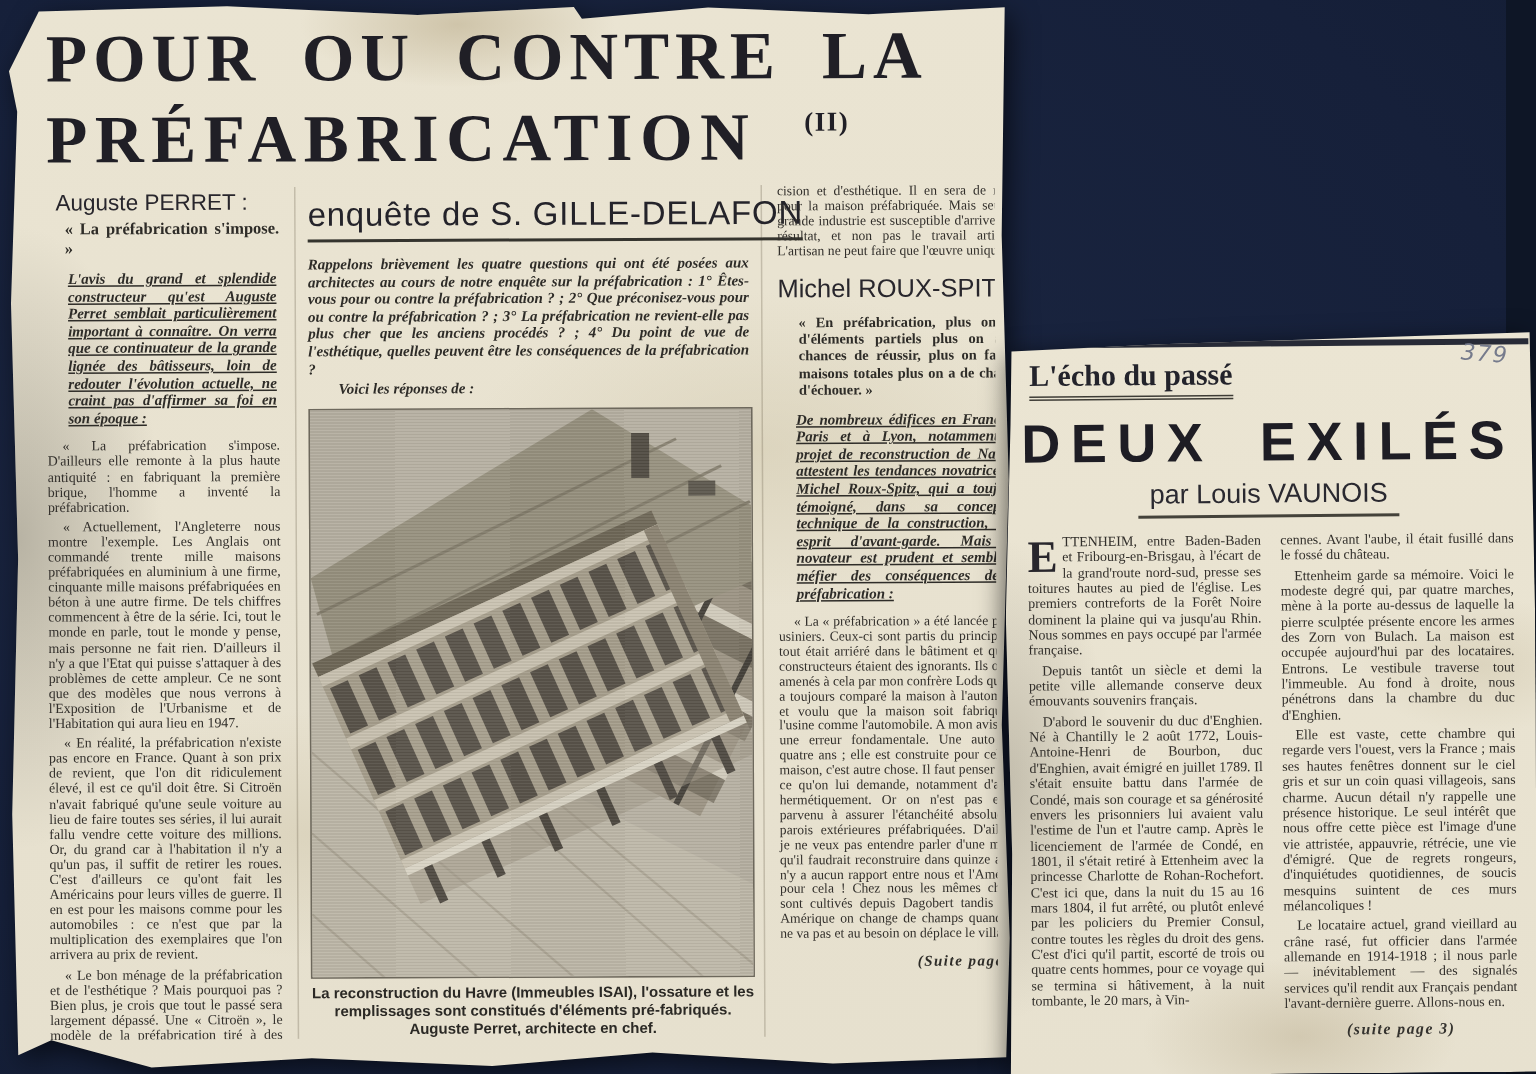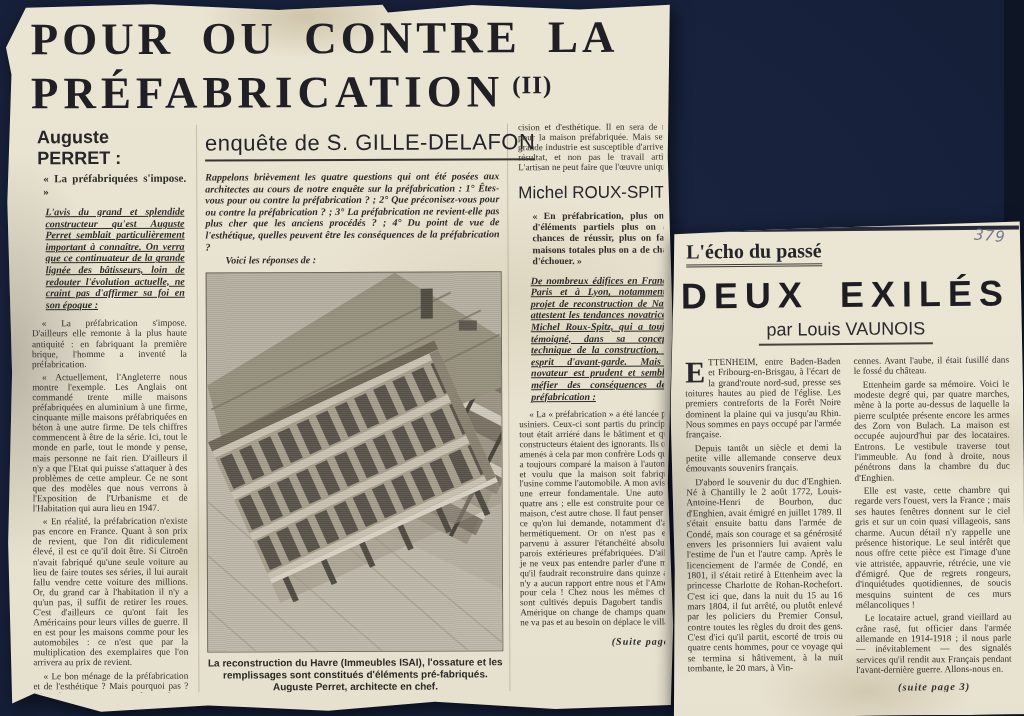--- a/index.html
+++ b/index.html
@@ -25,30 +25,30 @@
     clip-path: polygon(3.2% .6%, 22% .2%, 41% 1.1%, 56.6% .4%, 57.4% 1.5%, 70% .5%, 86% 1.2%, 99.6% .6%,
       99.2% 22%, 99.8% 45%, 99% 68%, 99.7% 88%, 99.3% 99.2%,
       82% 99.7%, 64% 98.6%, 48% 99.8%, 30% 99%, 14% 99.8%, 4% 97.2%, .7% 98.6%,
       .2% 76%, .9% 52%, .3% 28%, 1% 10%, .2% 6.2%);
     color:#2e2c28;
   }
   .headline { position:absolute; top:10px; left:26px; width:632px;
     font-family:"Liberation Serif", serif; font-weight:700; color:#201f26; }
   .headline .l1 { font-size:45px; letter-spacing:4px; word-spacing:12px; white-space:nowrap; }
   .headline .l2 { font-size:45px; letter-spacing:5px; margin-top:2px; white-space:nowrap; display:flex; align-items:flex-start; }
-  .headline .part { font-size:25px; letter-spacing:1px; margin-left:8px; margin-top:6px; }
+  .headline .part { font-size:18px; letter-spacing:1px; margin-left:32px; margin-top:6px; }
 
   .columns { position:absolute; top:122px; left:26px; width:632px; bottom:20px;
     display:flex; gap:10px; overflow:hidden; }
   .colA { width:155px; flex:none; }
   .colB { width:312px; flex:none; padding:0 8px;
     border-left:1px solid rgba(110,100,80,.3); border-right:1px solid rgba(110,100,80,.3); }
   .colC { flex:1; }
 
-  .speaker1 { font-family:"Liberation Sans", sans-serif; font-weight:700; font-size:18px;
+  .speaker1 { font-family:"Liberation Sans", sans-serif; font-weight:400; font-size:15px;
     margin:2px 0 3px 6px; color:#28262c; }
   .leadq1 { font:700 11px/13px "Liberation Serif", serif; margin:0 0 8px 12px; text-align:justify; }
   .intro-italic { font:italic 600 10px/11.6px "Liberation Serif", serif; text-align:justify;
     margin:0 2px 8px 14px;text-decoration:underline; }
   .bodyp { font:400 9.3px/10.1px "Liberation Serif", serif; text-align:justify;
     text-indent:10px; margin-bottom:3px; color:#322f2b; }
 
   .kicker1 { display:block; width:fit-content; margin:6px auto 10px;
     font-family:"Liberation Sans", sans-serif; font-weight:400; font-size:22px; color:#24232a;
     border-bottom:2px solid #35342e; padding-bottom:3px; letter-spacing:.5px; white-space:nowrap; }
@@ -115,21 +115,21 @@
         <div class="l2">
           <span>PRÉFABRICATION</span>
           <span class="part">(II)</span>
         </div>
       </div>
 
       <div class="columns">
 
         <div class="colA">
           <div class="speaker1">Auguste PERRET :</div>
-          <div class="leadq1">« La préfabriquées s'impose. »</div>
+          <div class="leadq1">« La préfabrication s'impose. »</div>
           <div class="intro-italic">L'avis du grand et splendide constructeur qu'est Auguste Perret semblait particulièrement important à connaître. On verra que ce continuateur de la grande lignée des bâtisseurs, loin de redouter l'évolution actuelle, ne craint pas d'affirmer sa foi en son époque :</div>
           <p class="bodyp">« La préfabrication s'impose. D'ailleurs elle remonte à la plus haute antiquité : en fabriquant la première brique, l'homme a inventé la préfabrication.</p>
           <p class="bodyp">« Actuellement, l'Angleterre nous montre l'exemple. Les Anglais ont commandé trente mille maisons préfabriquées en aluminium à une firme, cinquante mille maisons préfabriquées en béton à une autre firme. De tels chiffres commencent à être de la série. Ici, tout le monde en parle, tout le monde y pense, mais personne ne fait rien. D'ailleurs il n'y a que l'Etat qui puisse s'attaquer à des problèmes de cette ampleur. Ce ne sont que des modèles que nous verrons à l'Exposition de l'Urbanisme et de l'Habitation qui aura lieu en 1947.</p>
           <p class="bodyp">« En réalité, la préfabrication n'existe pas encore en France. Quant à son prix de revient, que l'on dit ridiculement élevé, il est ce qu'il doit être. Si Citroën n'avait fabriqué qu'une seule voiture au lieu de faire toutes ses séries, il lui aurait fallu vendre cette voiture des millions. Or, du grand car à l'habitation il n'y a qu'un pas, il suffit de retirer les roues. C'est d'ailleurs ce qu'ont fait les Américains pour leurs villes de guerre. Il en est pour les maisons comme pour les automobiles : ce n'est que par la multiplication des exemplaires que l'on arrivera au prix de revient.</p>
           <p class="bodyp">« Le bon ménage de la préfabrication et de l'esthétique ? Mais pourquoi pas ? Bien plus, je crois que tout le passé sera largement dépassé. Une « Citroën », le modèle de la préfabrication tiré à des milliers d'exemplaires est un petit chef-d'œuvre de pré-</p>
         </div>
 
         <div class="colB">
           <span class="kicker1">enquête de S. GILLE-DELAFON</span>
           <div class="survey-intro">Rappelons brièvement les quatre questions qui ont été posées aux architectes au cours de notre enquête sur la préfabrication : 1° Êtes-vous pour ou contre la préfabrication ? ; 2° Que préconisez-vous pour ou contre la préfabrication ? ; 3° La préfabrication ne revient-elle pas plus cher que les anciens procédés ? ; 4° Du point de vue de l'esthétique, quelles peuvent être les conséquences de la préfabrication ?</div>

